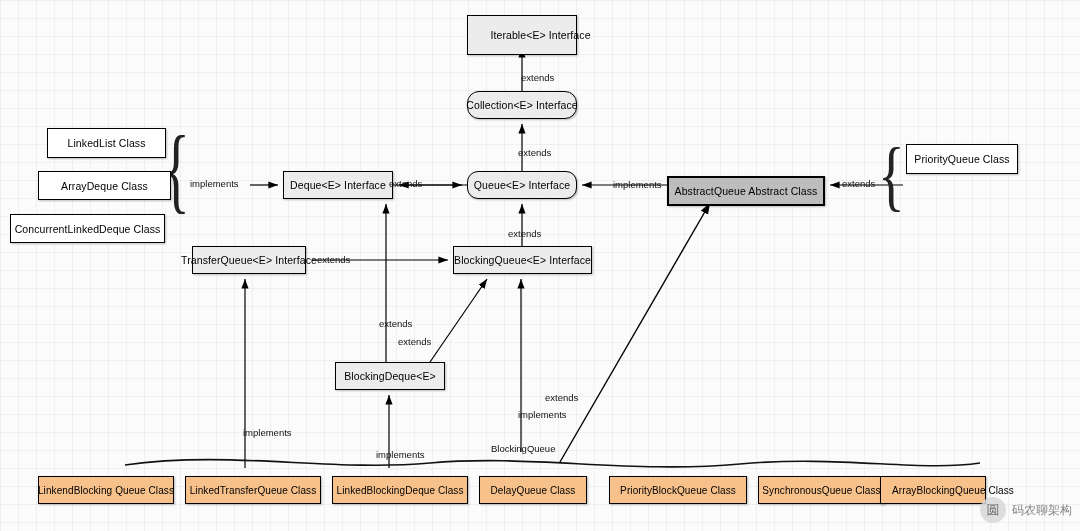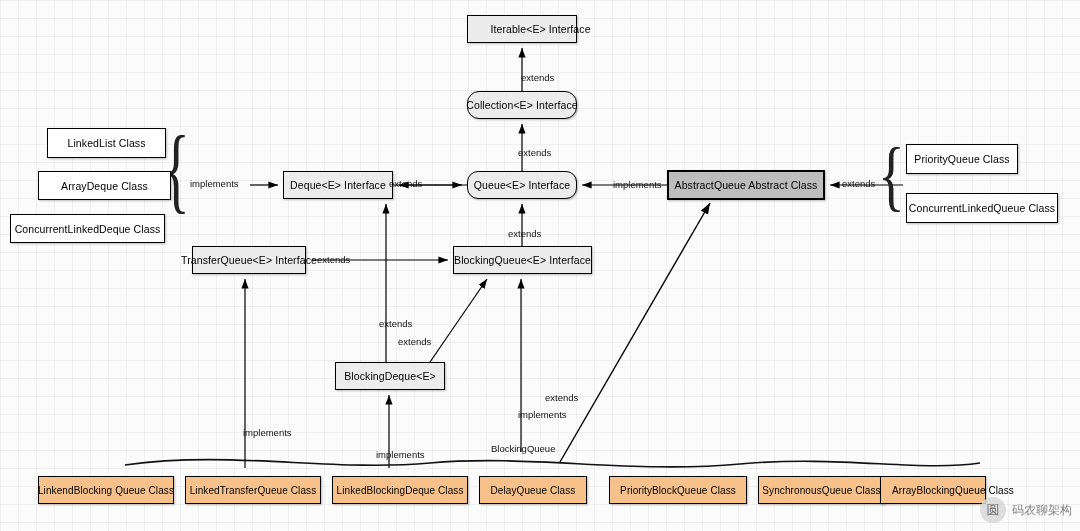--- a/index.html
+++ b/index.html
@@ -103,33 +103,33 @@
     <path d="M125,465 C230,450 330,472 430,463 C530,454 630,474 740,464 C840,455 920,472 980,463" fill="none" stroke="#111" stroke-width="1.6"></path>
   </svg>
 
   <svg class="layer">
     <line x1="178" y1="140" x2="178" y2="228" stroke="#000" stroke-width="0"></line>
   </svg>
 
   <div class="brace" style="left:163px; top:120px; transform:scaleY(1.55) scaleX(0.9); transform-origin:top left;">{</div>
   <div class="brace" style="left:878px; top:137px; transform:scaleY(1.25) scaleX(0.9); transform-origin:top left;">{</div>
 
-  <div class="node iface" style="left:467px;top:15px;width:110px;height:28px;padding-left:37px;">
+  <div class="node iface" style="left:467px;top:15px;width:110px;height:40px;padding-left:37px;">
     <span>Iterable&lt;E&gt; Interface</span>
   </div>
   <div class="node iface" style="left:467px;top:91px;width:110px;height:28px;border-radius:12px;">
     <span>Collection&lt;E&gt; Interface</span>
   </div>
   <div class="node iface" style="left:467px;top:171px;width:110px;height:28px;border-radius:11px;">
     <span>Queue&lt;E&gt; Interface</span>
   </div>
   <div class="node iface" style="left:283px;top:171px;width:110px;height:28px;">
     <span>Deque&lt;E&gt; Interface</span>
   </div>
-  <div class="node abstract" style="left:667px;top:170px;width:158px;height:30px;">
+  <div class="node abstract" style="left:667px;top:176px;width:158px;height:30px;">
     <span>AbstractQueue Abstract Class</span>
   </div>
   <div class="node iface" style="left:453px;top:246px;width:139px;height:28px;">
     <span>BlockingQueue&lt;E&gt; Interface</span>
   </div>
   <div class="node iface" style="left:192px;top:246px;width:114px;height:28px;">
     <span>TransferQueue&lt;E&gt; Interface</span>
   </div>
   <div class="node iface" style="left:335px;top:362px;width:110px;height:28px;">
     <span>BlockingDeque&lt;E&gt;</span>
@@ -140,23 +140,20 @@
   </div>
   <div class="node plain" style="left:38px;top:171px;width:133px;height:29px;">
     <span>ArrayDeque Class</span>
   </div>
   <div class="node plain" style="left:10px;top:214px;width:155px;height:29px;">
     <span>ConcurrentLinkedDeque Class</span>
   </div>
 
   <div class="node plain" style="left:906px;top:144px;width:112px;height:30px;">
     <span>PriorityQueue Class</span>
-  </div>
-  <div class="node plain" style="left:906px;top:193px;width:152px;height:30px;">
-    <span>ConcurrentLinkedQueue Class</span>
   </div>
 
   <div class="node impl" style="left:38px;top:476px;width:136px;height:28px;">
     <span>LinkendBlocking Queue Class</span>
   </div>
   <div class="node impl" style="left:185px;top:476px;width:136px;height:28px;">
     <span>LinkedTransferQueue Class</span>
   </div>
   <div class="node impl" style="left:332px;top:476px;width:136px;height:28px;">
     <span>LinkedBlockingDeque Class</span>

